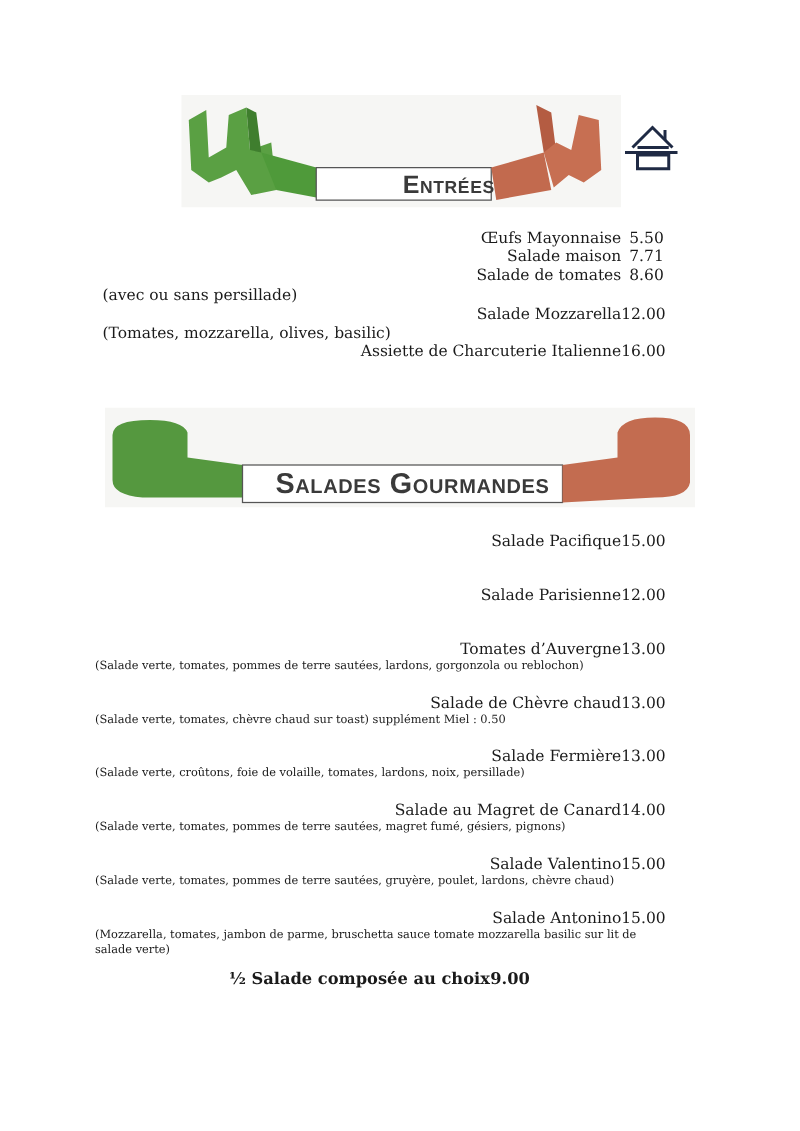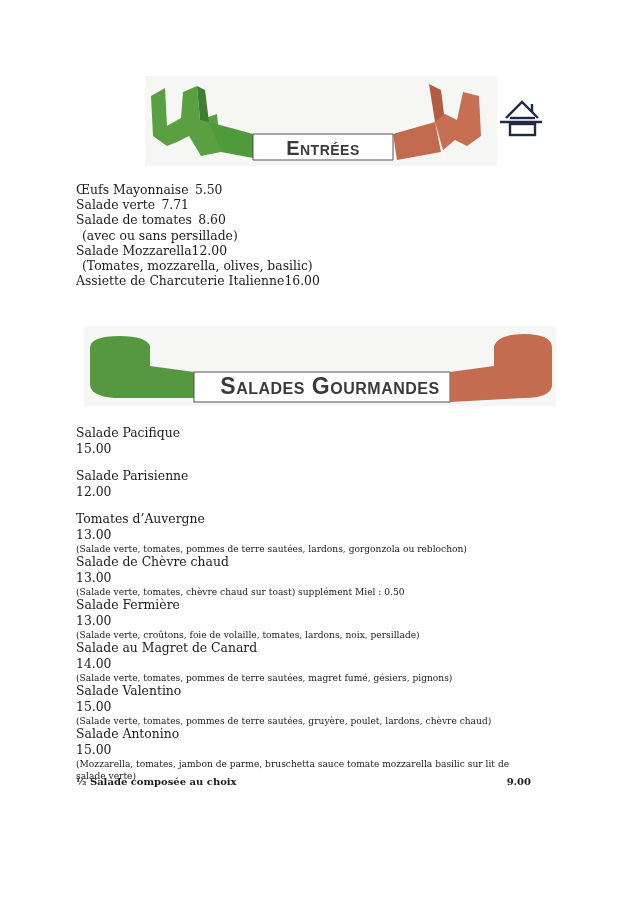--- a/index.html
+++ b/index.html
@@ -4,67 +4,67 @@
   <style>
     html, body { margin: 0; padding: 0; background: #ffffff; }
     body { width: 640px; height: 905px; position: relative; overflow: hidden;
            font-family: "DejaVu Serif", "Liberation Serif", serif; color: #1a1a1a; }
     .banner { position: absolute; }
     .banner svg { display: block; }
     .banner-label { position: absolute; font-family: "Liberation Sans", sans-serif; font-weight: bold;
       color: #3a3a3a; letter-spacing: 0.5px; text-align: center; font-variant: small-caps; }
     .house { position: absolute; left: 498px; top: 98px; width: 46px; height: 40px; }
     .entrees { position: absolute; left: 76px; top: 182px; width: 455px; font-size: 12.4px; line-height: 15.2px; }
-    .row { display: flex; justify-content: flex-start; }
+    .row { display: flex; justify-content: flex-end; }
     .row .price { width: 34px; text-align: right; }
     .sub { padding-left: 6px; }
     .salades { position: absolute; left: 76px; top: 425px; width: 455px; }
     .sal-item { height: 43px; }
-    .sal-item .row { font-size: 12.4px; line-height: 16px; flex-direction: column; }
+    .sal-item .row { font-size: 12.4px; line-height: 16px; }
     .sal-item .desc { font-size: 9.1px; line-height: 12px; }
     .sal-item.tall { height: 50px; }
-    .half { font-weight: bold; font-size: 10px; display: flex; justify-content: space-between; }
+    .half { font-weight: bold; font-size: 13px; display: flex; justify-content: center; }
     .half .price { width: 32px; text-align: right; }
   </style>
 </head>
 <body>
 
 <div class="banner" style="left:145px; top:76px; width:352px; height:90px;">
   <svg width="352" height="90" viewBox="0 0 352 90">
     <rect x="0" y="0" width="352" height="90" fill="#f6f6f4"></rect>
     <polygon points="6,20 20,12 22,50 36,42 38,16 52,10 55,44 72,38 76,76 56,80 44,60 32,66 22,70 8,60" fill="#5aa043"></polygon>
     <polygon points="52,10 60,14 64,46 55,44" fill="#3f7e2e"></polygon>
     <polygon points="64,46 108,58 108,82 76,76" fill="#4f9a3a"></polygon>
     <polygon points="108,58 248,58 248,84 108,84" fill="#ffffff" stroke="#555" stroke-width="1"></polygon>
     <polygon points="248,58 290,46 296,76 252,84" fill="#c26a4e"></polygon>
     <polygon points="284,8 296,14 300,46 290,46" fill="#b45c42"></polygon>
     <polygon points="290,46 300,38 312,44 318,16 334,20 336,60 322,70 310,64 298,74" fill="#c76f52"></polygon>
   </svg>
-  <div class="banner-label" style="left:108px; top:60px; width:140px; font-size:20px; line-height:24px;">Entrées</div>
+  <div class="banner-label" style="left:108px; top:60px; width:140px; font-size:20px; line-height:24px;padding-left:36px;">Entrées</div>
 </div>
 
 <div class="house">
   <svg width="46" height="40" viewBox="0 0 46 40">
     <g fill="none" stroke="#1f2a44" stroke-width="2.4">
       <polyline points="8,20 24,4 40,20"></polyline>
       <line x1="34" y1="14" x2="34" y2="6"></line>
       <line x1="2" y1="24" x2="44" y2="24"></line>
       <rect x="12" y="26" width="25" height="11"></rect>
       <line x1="12" y1="20" x2="37" y2="20"></line>
     </g>
   </svg>
 </div>
 
 <div class="entrees">
   <div class="row">
     <span>Œufs Mayonnaise</span>
     <span class="price">5.50</span>
   </div>
   <div class="row">
-    <span>Salade verte</span>
+    <span>Salade maison</span>
     <span class="price">7.71</span>
   </div>
   <div class="row">
     <span>Salade de tomates</span>
     <span class="price">8.60</span>
   </div>
   <div class="sub">(avec ou sans persillade)</div>
   <div class="row">
     <span>Salade Mozzarella</span>
     <span class="price">12.00</span>

